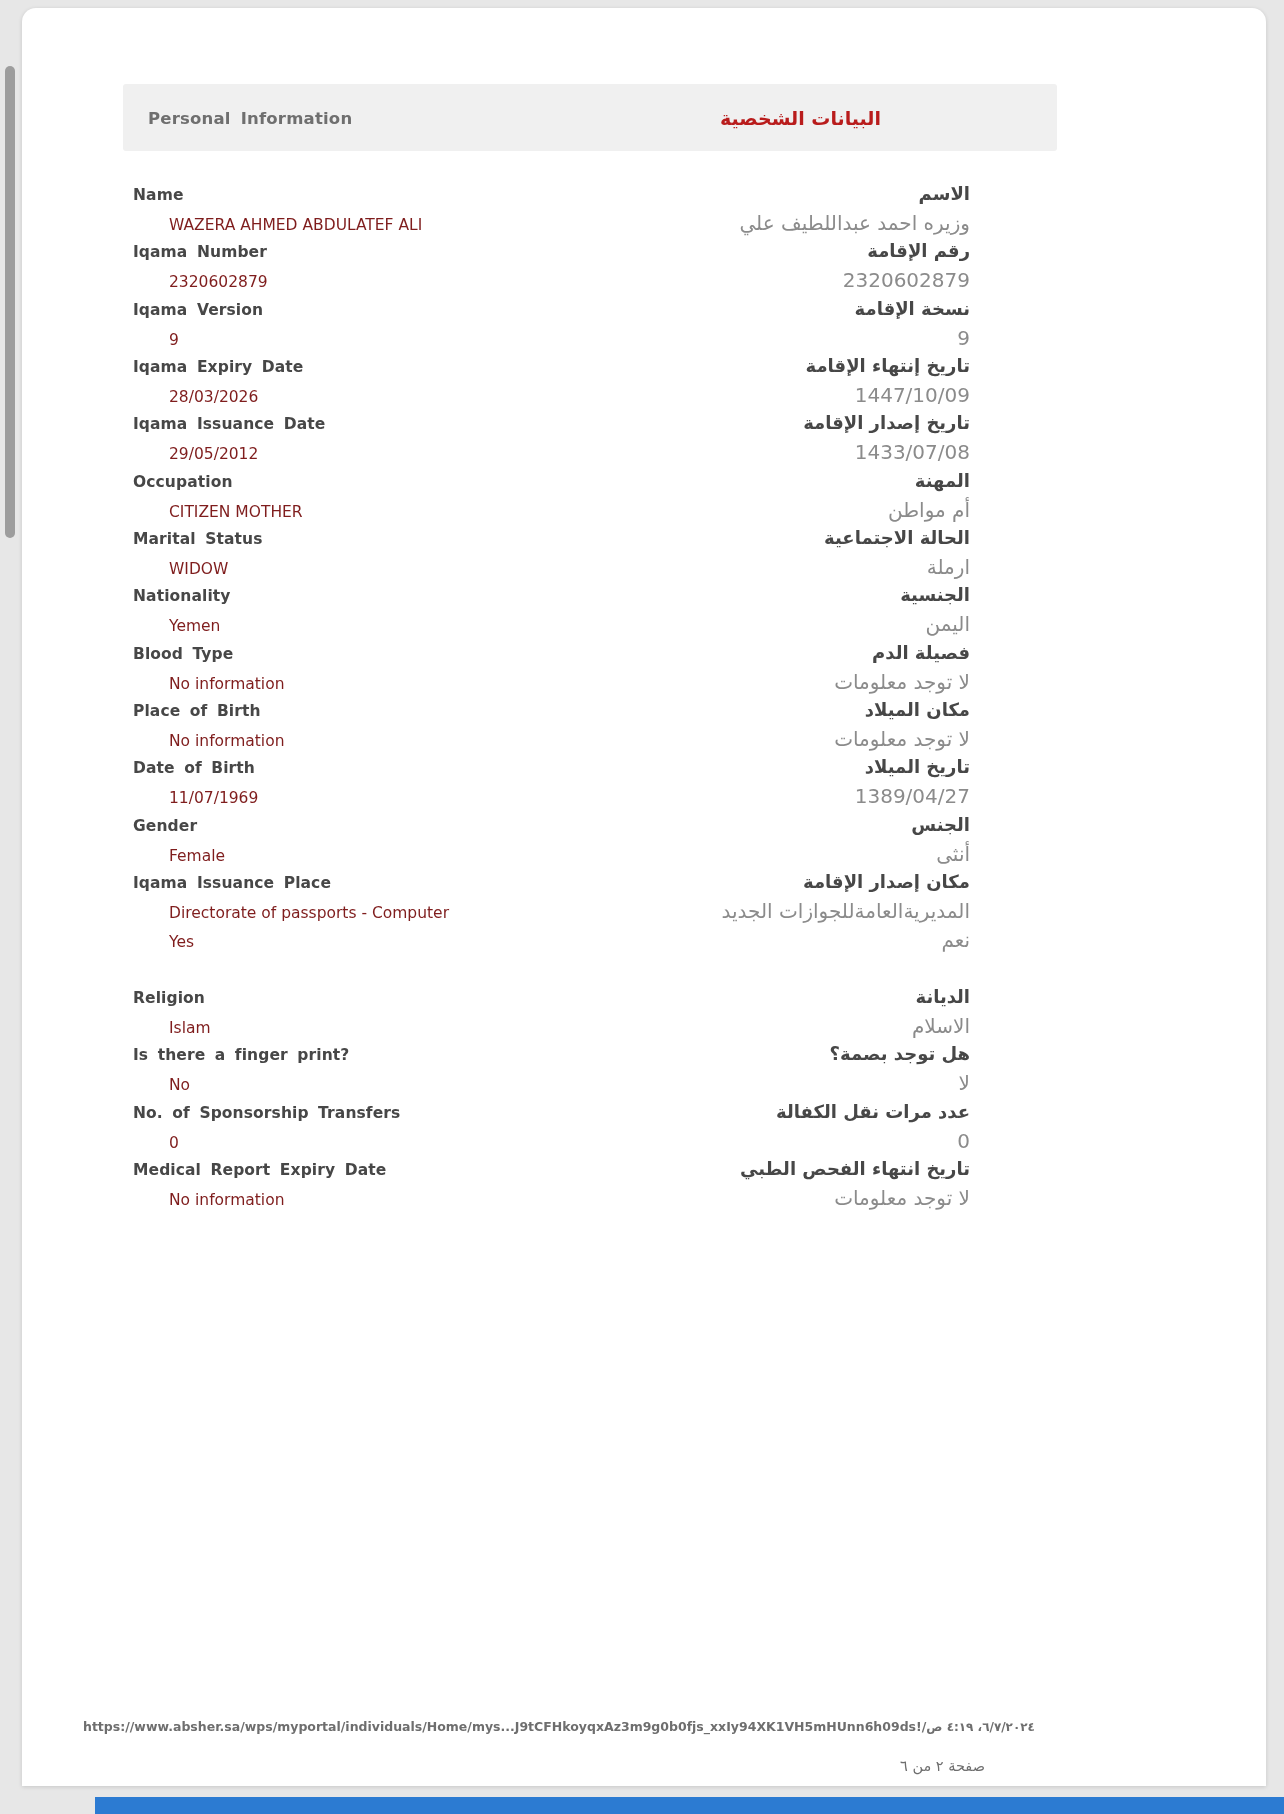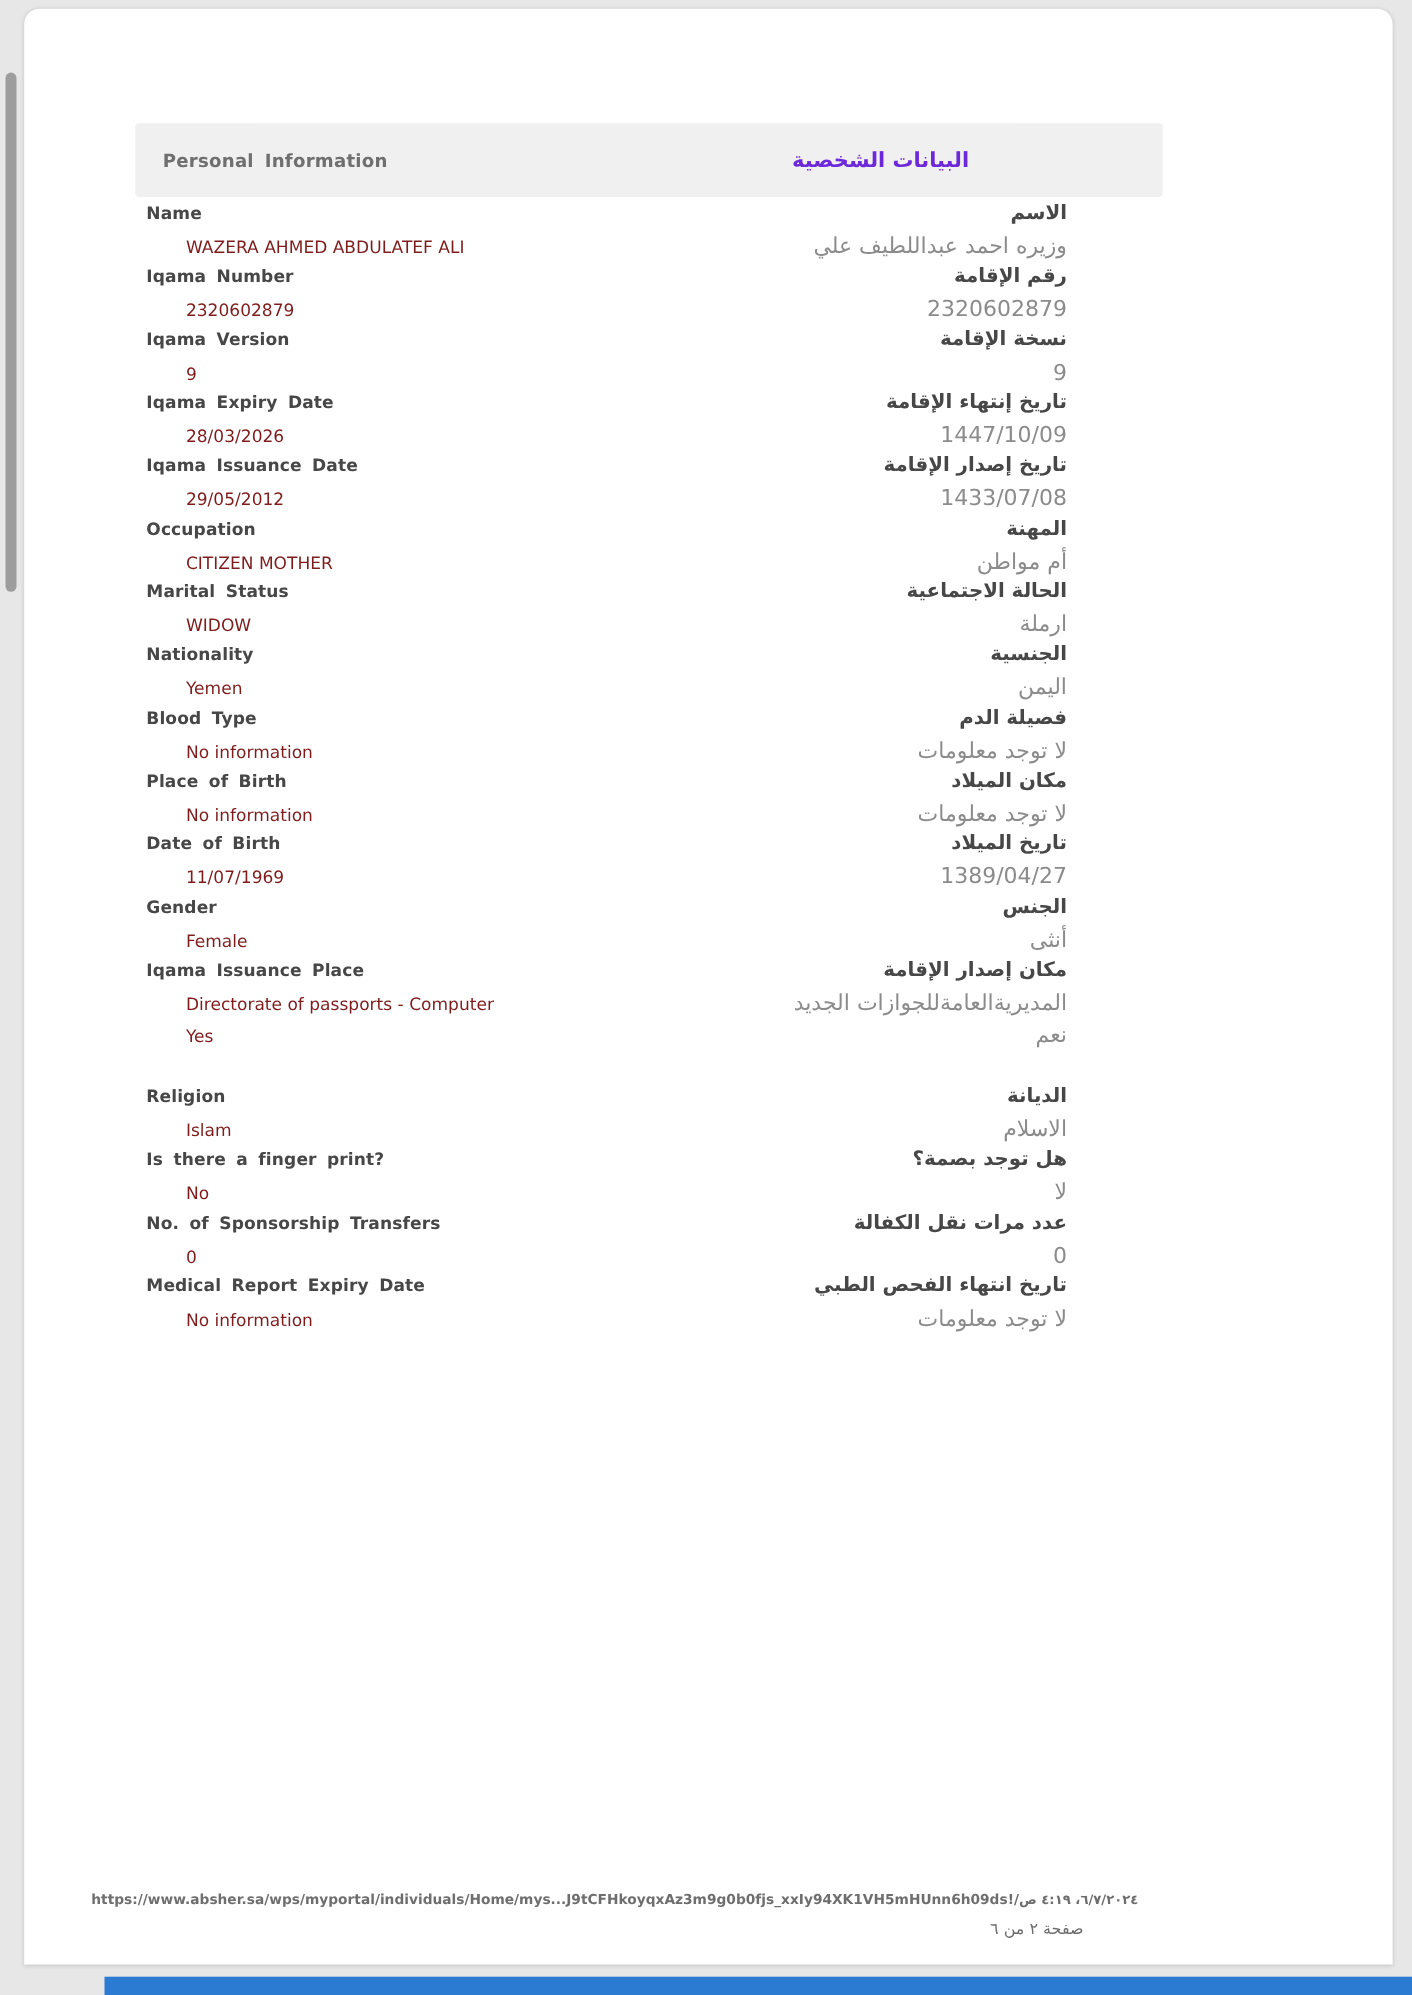--- a/index.html
+++ b/index.html
@@ -12,45 +12,45 @@
     position:absolute;left:22px;top:8px;width:1244px;height:1778px;
     background:#ffffff;border-radius:14px 14px 0 0;
     box-shadow:0 1px 4px rgba(0,0,0,.14);
   }
   .scroll-thumb{
     position:absolute;left:5px;top:66px;width:10px;height:472px;
     background:#9d9d9d;border-radius:6px;z-index:5;
   }
   .section-header{
     position:absolute;left:101px;top:76px;width:934px;height:67px;
-    background:#f0f0f0;border-radius:3px;margin-top:28px;
+    background:#f0f0f0;border-radius:3px;
   }
   .section-header .hdr-en{
     position:absolute;left:25px;top:50%;transform:translateY(-50%);
     font-size:16.5px;font-weight:bold;color:#6f6f6f;word-spacing:4px;letter-spacing:.2px;
   }
   .section-header .hdr-ar{
     position:absolute;right:176px;top:50%;transform:translateY(-50%);
-    font-size:19px;font-weight:bold;color:#6d28d9;direction:rtl;
+    font-size:19px;font-weight:bold;color:#b91c1c;direction:rtl;
   }
   #fields{position:absolute;left:111px;top:175px;width:837px;}
   .field{height:57.35px;}
   .line{display:flex;justify-content:space-between;align-items:baseline;}
   .line.labels{height:28px;}
   .f-label-en{font-size:15.5px;font-weight:bold;color:#474747;word-spacing:4px;letter-spacing:.1px;}
   .f-label-ar{font-size:18px;font-weight:bold;color:#474747;direction:rtl;}
   .f-value-en{font-size:15.5px;color:#7f1d1d;margin-left:36px;}
   .f-value-ar{font-size:20px;color:#8b8b8b;direction:rtl;}
   .footer{
     position:absolute;left:61px;top:1708px;width:902px;color:#6e6e6e;
   }
   .footer-row1{display:flex;justify-content:space-between;align-items:center;}
   .footer-url{font-size:12.5px;font-weight:bold;line-height:22px;}
   .footer-datetime{font-size:12px;font-weight:bold;direction:rtl;line-height:22px;white-space:nowrap;}
-  .footer-pageinfo{margin-top:8px;text-align:right;direction:rtl;font-size:14.5px;color:#6e6e6e;}
+  .footer-pageinfo{margin-top:20px;text-align:right;direction:rtl;font-size:14.5px;color:#6e6e6e;}
   .bottom-bar{
     position:absolute;left:95px;bottom:0;width:1189px;height:17px;
     background:#2c7bd2;
   }
 </style>
 </head>
 <body>
 
 <div class="page">
 

